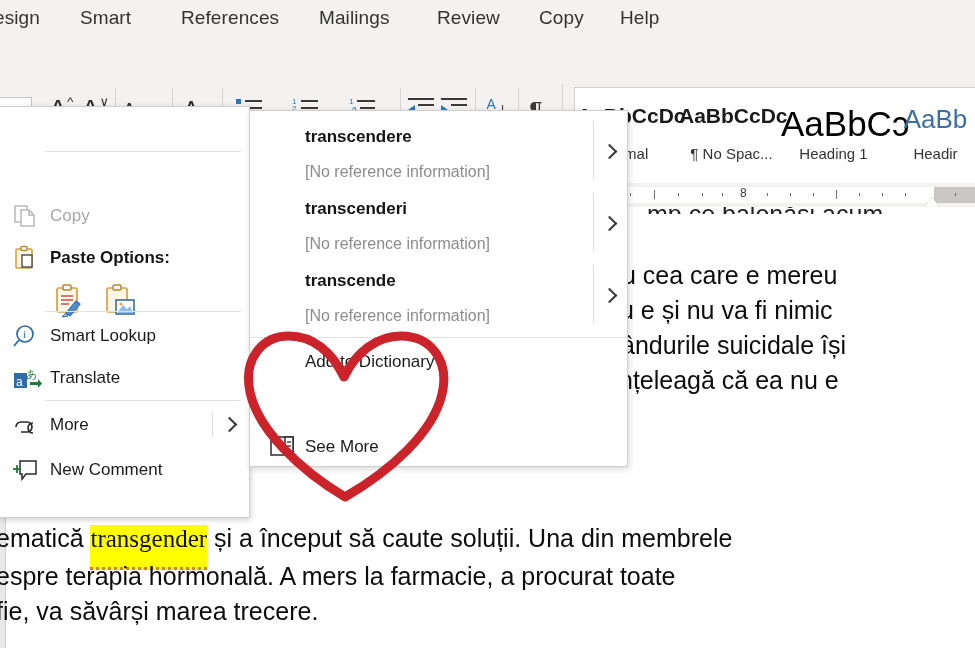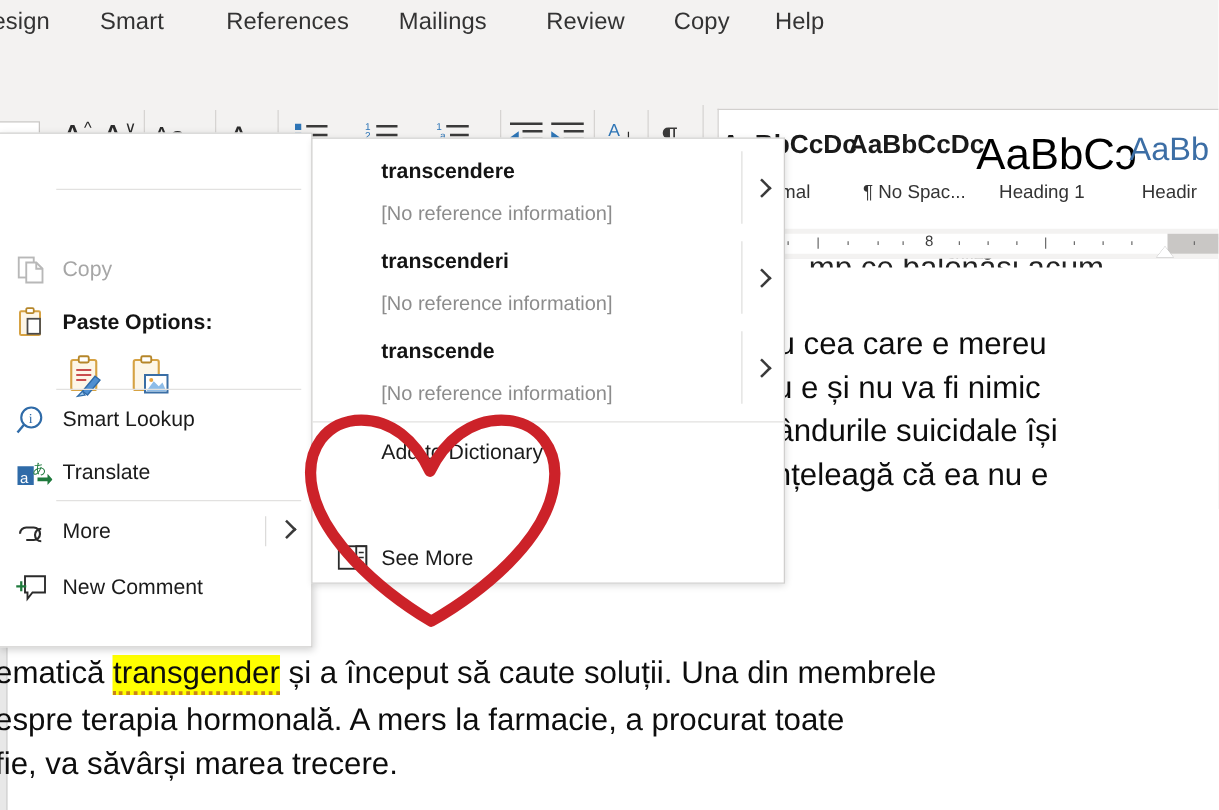--- a/index.html
+++ b/index.html
@@ -160,21 +160,22 @@
   .doc-line {
     position: absolute;
     font-family: "Liberation Sans", sans-serif;
     font-size: 25px; color: #0d0d0d;
     white-space: nowrap;
     line-height: 32px;
   }
   .hl { background: #ffff00; }
   .squiggle {
     border-bottom: 3px dotted #c9841a;
-    padding-bottom: 1px;
+    padding-bottom: 15px;
+    font-family: Liberation Serif, serif;
   }
 
   
   .ctx-menu {
     position: absolute; left: -1px; top: 106px;
     width: 251px; height: 412px;
     background: #ffffff;
     border: 1px solid #d0cfce;
     box-sizing: border-box;
     box-shadow: 1px 2px 6px rgba(0,0,0,0.18);

